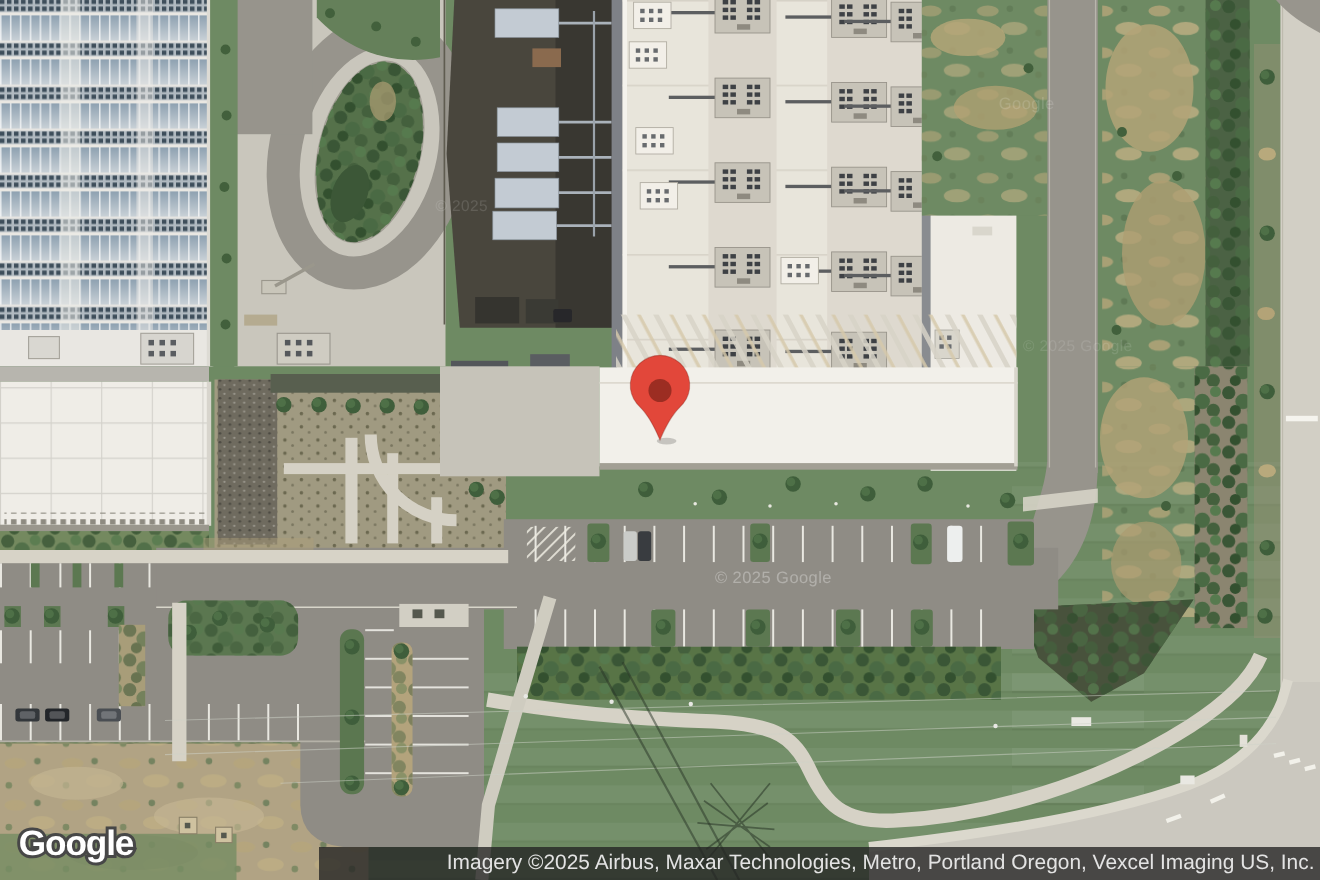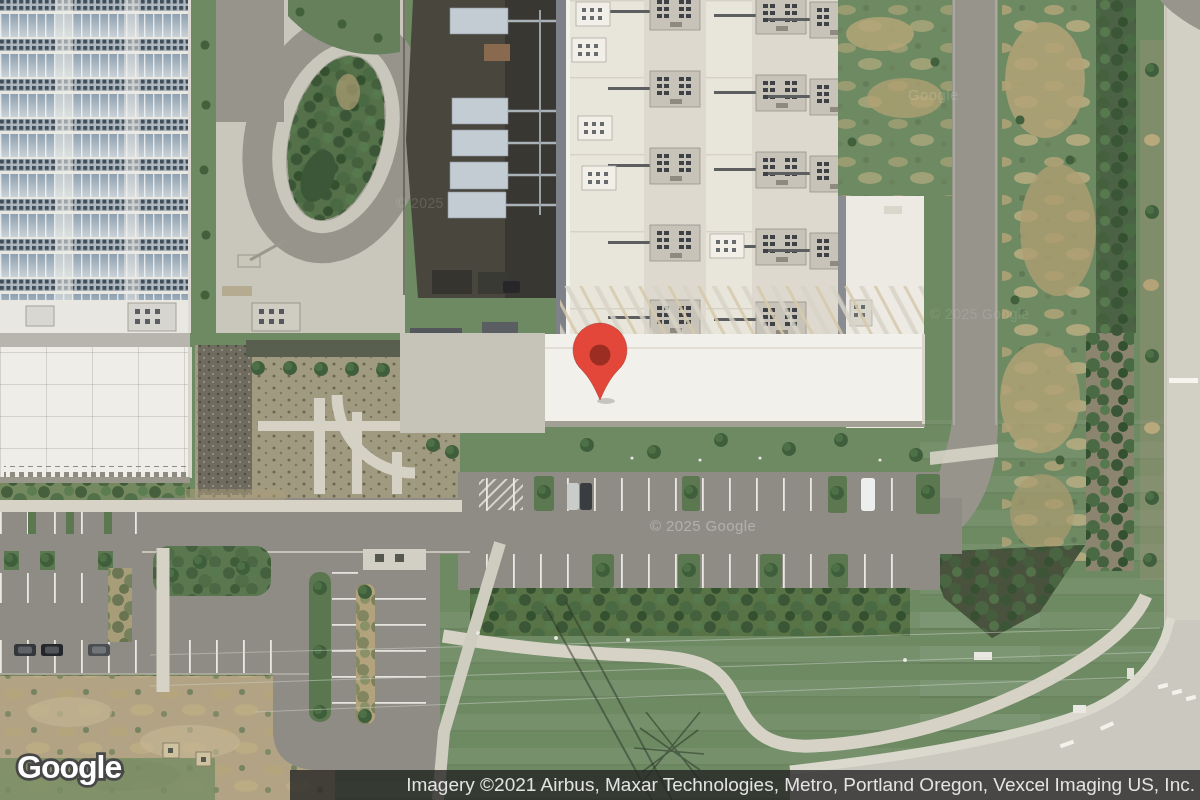--- a/index.html
+++ b/index.html
@@ -499,26 +499,26 @@
   <g>
     <ellipse cx="606" cy="401" rx="9" ry="3" fill="rgba(0,0,0,.18)"></ellipse>
     <path d="M600,400 C592,381 586,374 579,367 A27,27 0 1 1 621,367 C614,374 608,381 600,400 Z" fill="var(--pin-outer)" stroke="rgba(130,30,20,.35)" stroke-width="1"></path>
     <circle cx="600" cy="355" r="10.5" fill="var(--pin-inner)"></circle>
   </g>
 </svg>
 
 <div id="watermarks">
       <div class="watermark" style="left: 650px; top: 517px; font-size: 15px; opacity: 0.3;">© 2025 Google</div>
       <div class="watermark" style="left: 908px; top: 86px; font-size: 15px; opacity: 0.14;">Google</div>
-      <div class="watermark" style="left: 396px; top: 195px; font-size: 14px; opacity: 0.13; text-align: right;">© 2025</div>
+      <div class="watermark" style="left: 396px; top: 179px; font-size: 14px; opacity: 0.13; text-align: right;">© 2025</div>
       <div class="watermark" style="left: 930px; top: 306px; font-size: 14px; opacity: 0.11;">© 2025 Google</div>
     </div>
 
 <div class="logo">
   <svg width="140" height="46" xmlns="http://www.w3.org/2000/svg">
     <text x="3" y="34" font-family="Liberation Sans, sans-serif" font-size="32" font-weight="bold" letter-spacing="-1" fill="#ffffff" stroke="#474747" stroke-width="5.5" paint-order="stroke">Google</text>
   </svg>
 </div>
 
 <div class="attribution">
-  <span>Imagery ©2021 Airbus, Maxar Technologies, Metro, Portland Oregon, Vexcel Imaging US, Inc.</span>
+  <span>Imagery ©2025 Airbus, Maxar Technologies, Metro, Portland Oregon, Vexcel Imaging US, Inc.</span>
 </div>
 </div>
 
 </body></html>

